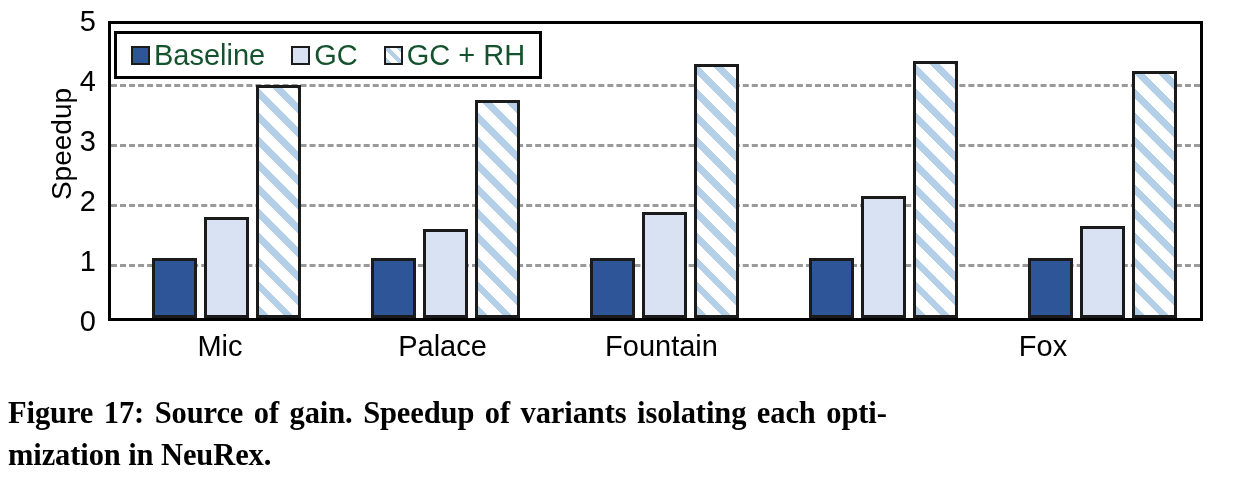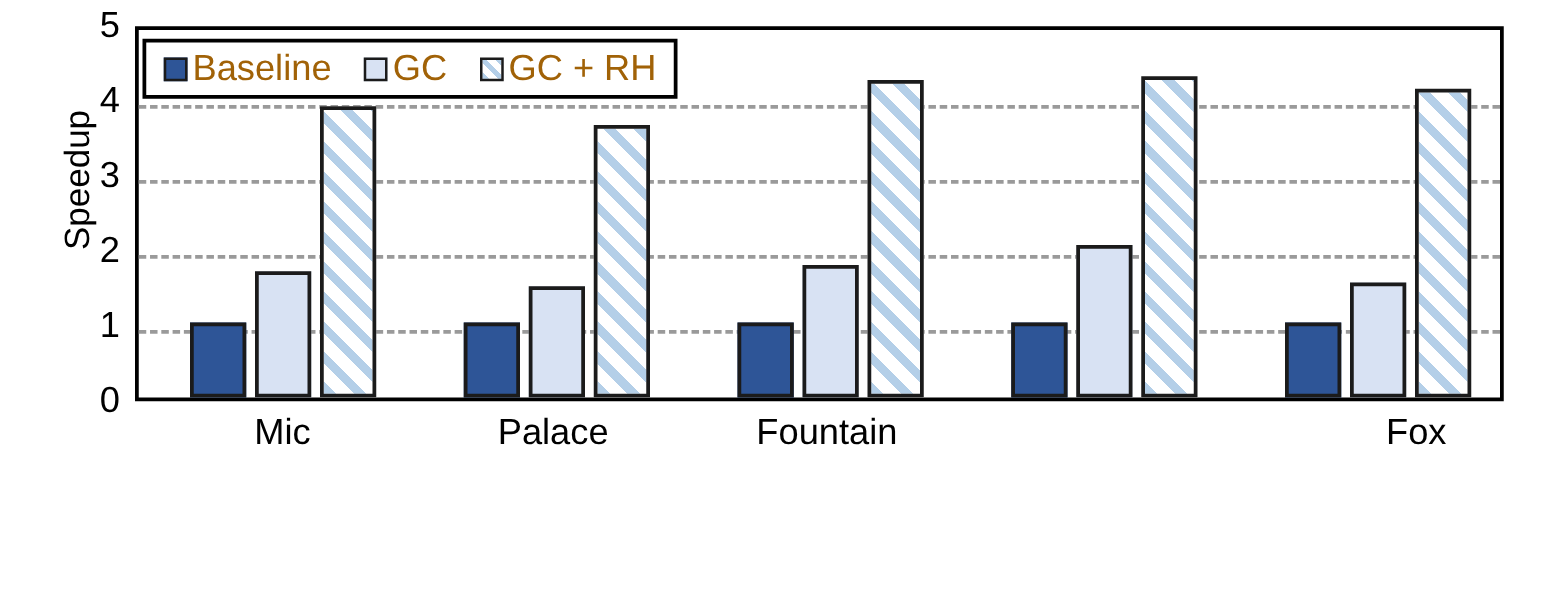--- a/index.html
+++ b/index.html
@@ -175,21 +175,21 @@
     background-image: repeating-linear-gradient(
         45deg,
         #b4cfe8 0px,
         #b4cfe8 4px,
         #ffffff 4px,
         #ffffff 9px);
   }
   .legend-label {
     font-size: 29px;
     line-height: 1;
-    color: #a16207;
+    color: #14532d;
   }
 
   
   #caption {
     position: absolute;
     left: 8px;
     top: 392px;
     width: 1215px;
     font-family: "Liberation Serif", serif;
     font-weight: bold;
@@ -252,37 +252,41 @@
             <div class="bar-group" style="left: 917px; width: 149px;">
               <div class="bar baseline" title="Baseline — Fox: 1" style="left: 0px; width: 45px; height: 60px;"></div>
               <div class="bar gc" title="GC — Fox: 1.54" style="left: 52px; width: 45px; height: 92.4px;"></div>
               <div class="bar gcrh" title="GC + RH — Fox: 4.12" style="left: 104px; width: 45px; height: 247.2px;"></div>
             </div>
           </div>
       </div>
     </div>
 
     <div id="x-ticks">
-        <div class="x-tick" style="left: 118px;">Mic</div>
+        <div class="x-tick" style="left: 112px;">Mic</div>
         <div class="x-tick" style="left: 553.5px;">Fountain</div>
         <div class="x-tick" style="left: 334.5px;">Palace</div>
-        <div class="x-tick" style="left: 1025px;">Fox</div>
+        <div class="x-tick" style="left: 935px;">Fox</div>
       </div>
 
     <div id="legend">
         <div class="legend-item">
           <span class="legend-swatch baseline"></span>
           <span class="legend-label">Baseline</span>
         </div>
         <div class="legend-item">
           <span class="legend-swatch gc"></span>
           <span class="legend-label">GC</span>
         </div>
         <div class="legend-item">
           <span class="legend-swatch gcrh"></span>
           <span class="legend-label">GC + RH</span>
         </div>
       </div>
 
   </div>
 
+  <div id="caption">
+    <span class="cap-line l1">Figure 17: Source of gain. Speedup of variants isolating each opti-</span>
+    <span class="cap-line l2">mization in NeuRex.</span>
+  </div>
 
 </div>
 
 </body></html>

